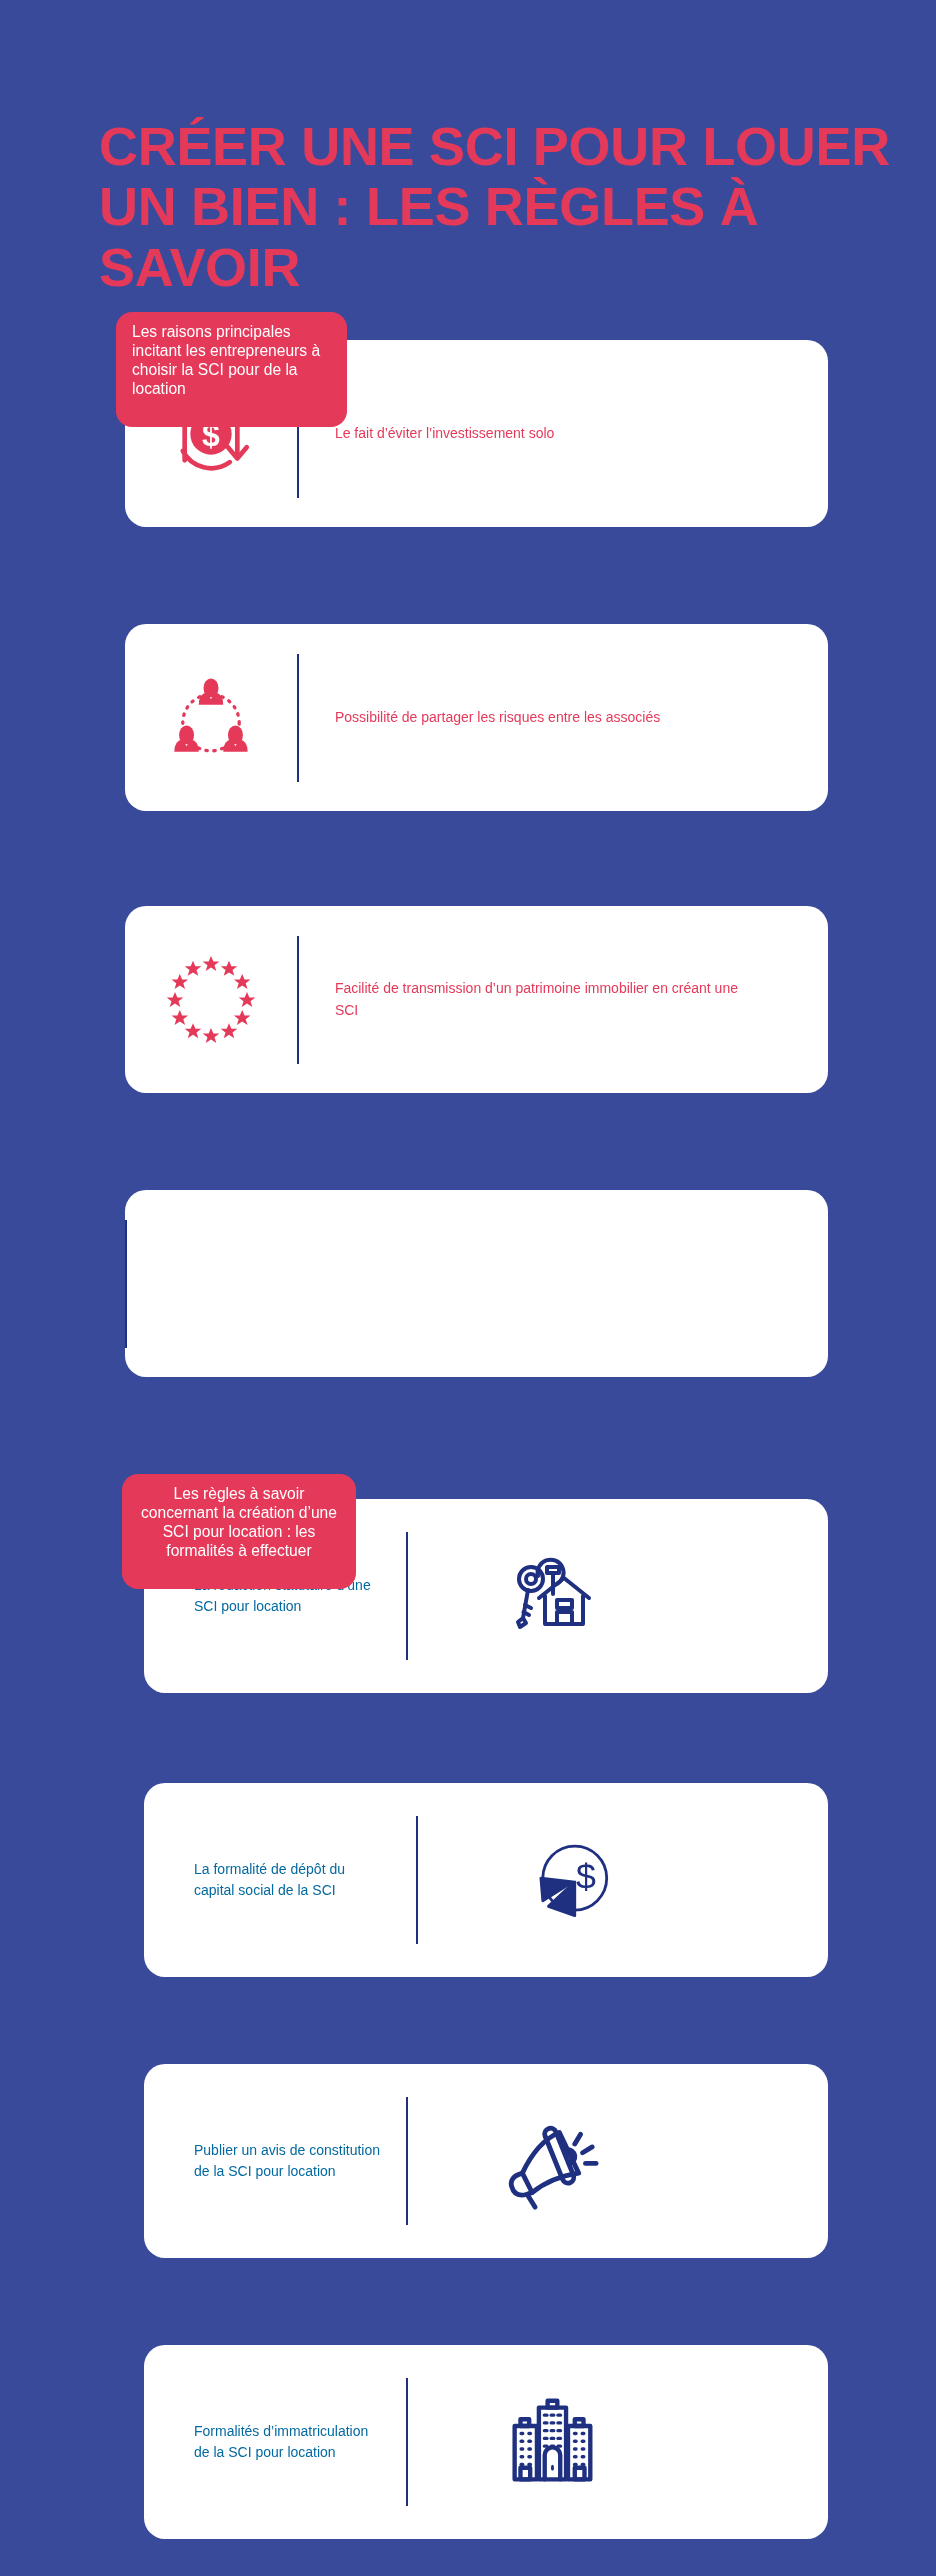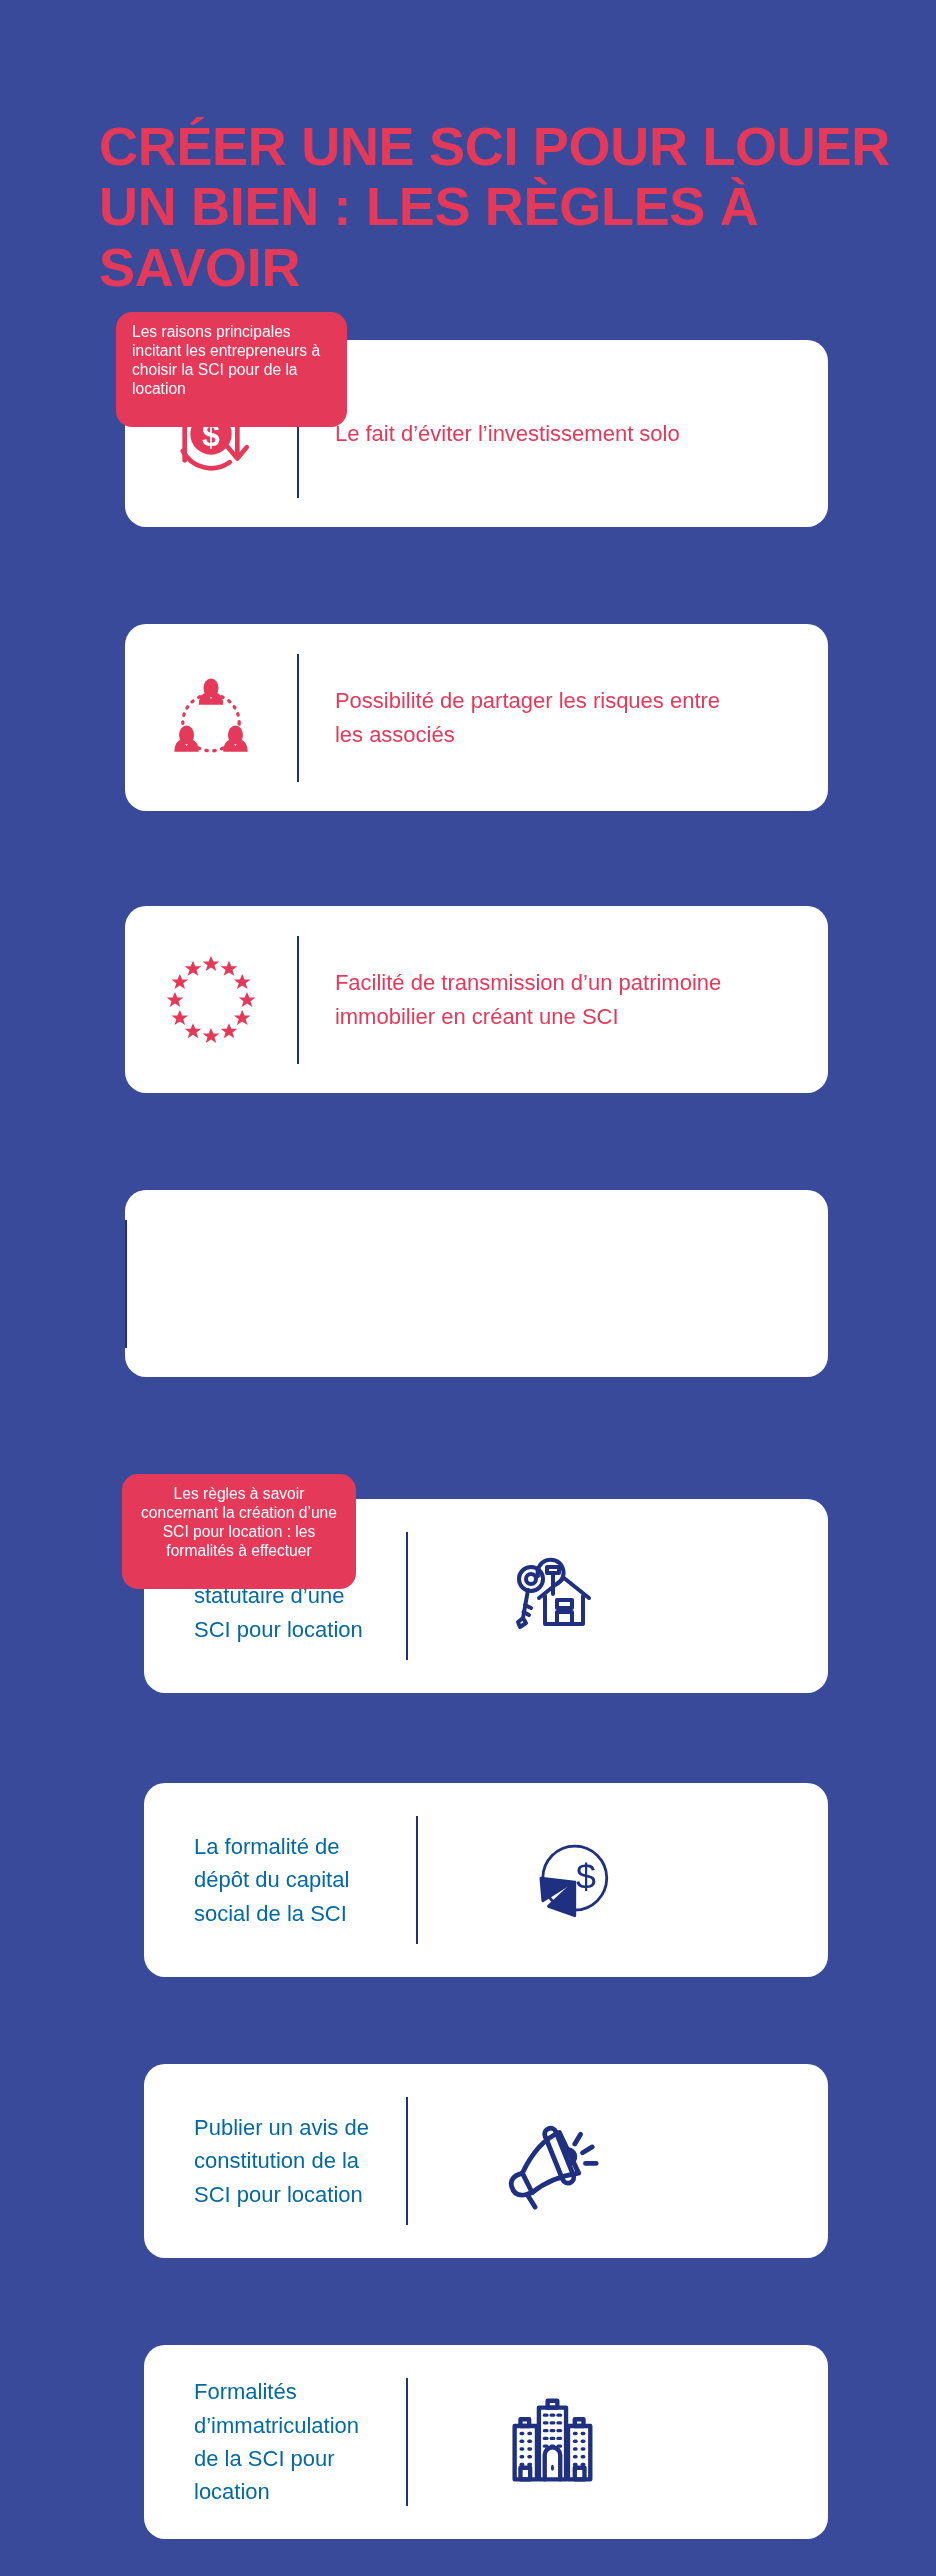--- a/index.html
+++ b/index.html
@@ -73,21 +73,21 @@
   }
 
   .card-divider {
     flex: 0 0 auto;
     width: 1.9px;
     background: #1F3080;
   }
 
   .card-text {
     flex: 1 1 auto;
-    font-size: 22px;
+    font-size: 14px;
     line-height: 1.52;
     font-weight: 400;
   }
 
   
   .card.sec-a { left: 125px; width: 703px; }
   .card.sec-a .card-icon  { width: 172px; height: 119px; }
   .card.sec-a .card-divider { height: 128px; margin-right: 36px; }
   .card.sec-a .card-text  { color: #E5395A; padding-right: 75px; }
 

